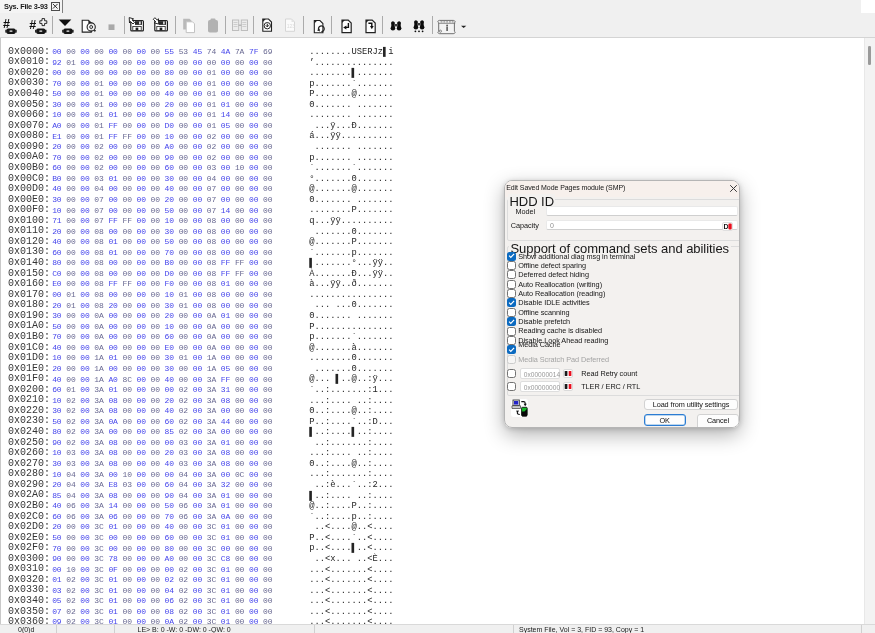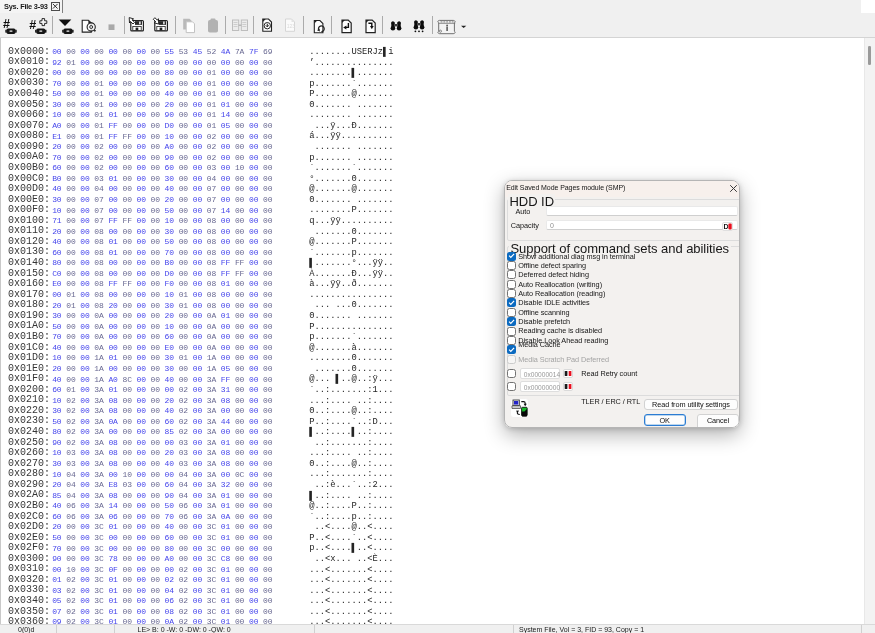--- a/index.html
+++ b/index.html
@@ -263,21 +263,21 @@
 0x02D0:
 0x02E0:
 0x02F0:
 0x0300:
 0x0310:
 0x0320:
 0x0330:
 0x0340:
 0x0350:
 0x0360:</pre>
-<pre id="hx">00 <i>00</i> 00 <i>00</i> 00 <i>00</i> 00 <i>00</i> 55 <i>53</i> 45 <i>52</i> 4A <i>7A</i> 7F <i>69</i>
+<pre id="hx">00 <i>00</i> 00 <i>00</i> 00 <i>00</i> 00 <i>00</i> 55 <i>53</i> 45 <i>74</i> 4A <i>7A</i> 7F <i>69</i>
 92 <i>01</i> 00 <i>00</i> 00 <i>00</i> 00 <i>00</i> 00 <i>00</i> 00 <i>00</i> 00 <i>00</i> 00 <i>00</i>
 00 <i>00</i> 00 <i>00</i> 00 <i>00</i> 00 <i>00</i> 80 <i>00</i> 00 <i>01</i> 00 <i>00</i> 00 <i>00</i>
 70 <i>00</i> 00 <i>01</i> 00 <i>00</i> 00 <i>00</i> 60 <i>00</i> 00 <i>01</i> 00 <i>00</i> 00 <i>00</i>
 50 <i>00</i> 00 <i>01</i> 00 <i>00</i> 00 <i>00</i> 40 <i>00</i> 00 <i>01</i> 00 <i>00</i> 00 <i>00</i>
 30 <i>00</i> 00 <i>01</i> 00 <i>00</i> 00 <i>00</i> 20 <i>00</i> 00 <i>01</i> 01 <i>00</i> 00 <i>00</i>
 10 <i>00</i> 00 <i>01</i> 01 <i>00</i> 00 <i>00</i> 90 <i>00</i> 00 <i>01</i> 14 <i>00</i> 00 <i>00</i>
 A0 <i>00</i> 00 <i>01</i> FF <i>00</i> 00 <i>00</i> D0 <i>00</i> 00 <i>01</i> 05 <i>00</i> 00 <i>00</i>
 E1 <i>00</i> 00 <i>01</i> FF <i>FF</i> 00 <i>00</i> 10 <i>00</i> 00 <i>02</i> 00 <i>00</i> 00 <i>00</i>
 20 <i>00</i> 00 <i>02</i> 00 <i>00</i> 00 <i>00</i> A0 <i>00</i> 00 <i>02</i> 00 <i>00</i> 00 <i>00</i>
 70 <i>00</i> 00 <i>02</i> 00 <i>00</i> 00 <i>00</i> 90 <i>00</i> 00 <i>02</i> 00 <i>00</i> 00 <i>00</i>
@@ -396,21 +396,21 @@
 <div id="dlgshadow"></div>
 <div id="dlg">
     <div id="dlgtitle">
       <span>Edit Saved Mode Pages module (SMP)</span>
     </div>
 <svg style="position:absolute;left:223.5px;top:3.5px" width="9" height="9" viewBox="0 0 9 9">
       <path d="M1.2 1.2 L7.8 7.8 M7.8 1.2 L1.2 7.8" stroke="#3a3a3a" stroke-width="1"></path>
     </svg>
 <div class="gb" style="left:2.2px;top:18.5px;width:231.5px;height:40px"></div>
 <div class="gbl" style="left:3px;top:13.3px">HDD ID</div>
-<div class="lbl" style="left:10.5px;top:26.9px">Auto</div>
+<div class="lbl" style="left:10.5px;top:26.9px">Model</div>
 <div class="inp" style="left:41px;top:25.4px;width:191.8px;height:10.2px"></div>
 <div class="lbl" style="left:5.8px;top:40.9px">Capacity</div>
 <div class="inp" style="left:41px;top:39.4px;width:191.8px;height:10.2px">
       <span style="position:absolute;left:3px;top:1.2px;font-size:7px;color:#8f8f8f">0</span>
     </div>
 <div style="position:absolute;left:217.4px;top:41.2px">
       <svg style="display:block" width="11" height="9" viewBox="0 0 11 9">
         <rect x="0.5" y="0.5" width="10" height="8" rx="1.5" fill="#fff" stroke="#d8d8d8" stroke-width="0.8"></rect>
         <text x="1.5" y="7" font-family="Liberation Sans" font-size="7" font-weight="bold" fill="#1a1a1a">D</text>
         <rect x="6.4" y="1.5" width="3.3" height="6" rx="0.9" fill="#e8101f"></rect>
@@ -474,32 +474,32 @@
 <div class="inp" style="left:15.3px;top:200.1px;width:40px;height:11px;border-color:#dedede">
       <span style="position:absolute;left:2.5px;top:2px;font-size:6.6px;color:#989898">0x00000000</span>
     </div>
 <div style="position:absolute;left:57.8px;top:201.1px">
       <svg style="display:block" width="10" height="9" viewBox="0 0 10 9">
         <rect x="0.5" y="0.5" width="9" height="8" rx="1.5" fill="#fff" stroke="#d2d2d2" stroke-width="0.8"></rect>
         <rect x="1.7" y="1.9" width="2.7" height="5.2" rx="0.7" fill="#1a1a1a"></rect>
         <rect x="5.7" y="1.9" width="2.7" height="5.2" rx="0.7" fill="#e8101f"></rect>
       </svg>
     </div>
-<div class="lbl" style="left:76.2px;top:216px">TLER / ERC / RTL</div>
+<div class="lbl" style="left:76.2px;top:201.0px">TLER / ERC / RTL</div>
 <div style="position:absolute;left:5px;top:217.5px">
       <svg style="display:block" width="19" height="20" viewBox="0 0 19 20">
 <rect x="0.5" y="0.5" width="18" height="19" rx="3" fill="#fff" stroke="#f0eeec" stroke-width="0.8"></rect>
 <rect x="3" y="2" width="6.3" height="5.6" fill="#fdfdfd" stroke="#2e2e2e" stroke-width="0.9"></rect>
 <rect x="4" y="3" width="4.3" height="3.6" fill="#2323c8"></rect>
 <path d="M2 7.8 h8.6 v2.6 h-8.6 z" fill="#ececec" stroke="#3a3a3a" stroke-width="0.8"></path>
 <path d="M2.6 9 h7.4" stroke="#b5b5b5" stroke-width="0.7"></path>
 <path d="M11.3 3.6 h2.3 q1.6 0 1.6 1.6 v0.9" fill="none" stroke="#111" stroke-width="1.1"></path>
 <path d="M13.6 5.8 l1.6 2.5 1.6-2.5 z" fill="#111"></path>
 <rect x="11.6" y="9.3" width="5.6" height="8.6" rx="0.9" fill="#15b828" stroke="#111" stroke-width="0.9"></rect>
 <path d="M11.8 13.5 l2.6-0 2.6-2.6 v6.6 a0.9 0.9 0 0 1 -0.9 0.9 h-3.4 a0.9 0.9 0 0 1 -0.9 -0.9 z" fill="#070707"></path>
 <path d="M7.4 13.9 q-0.6 2.6 2.4 2.6" fill="none" stroke="#111" stroke-width="1.1"></path>
 <path d="M8.9 12.4 l-3 0.4 1.9 2.3 z" fill="#111"></path>
 </svg>
     </div>
-<div class="btn" style="left:139px;top:218.2px;width:94px;height:11.6px;line-height:10.6px">Read from utility settings</div>
+<div class="btn" style="left:139px;top:218.2px;width:94px;height:11.6px;line-height:10.6px">Load from utility settings</div>
 <div class="btn" style="left:138.7px;top:233.6px;width:42px;height:12px;line-height:11px;border-color:#2b7cd3;box-shadow:inset 0 0 0 0.5px #7ab0e0">OK</div>
 <div class="btn" style="left:192px;top:233.6px;width:42px;height:27px;line-height:11px">Cancel</div>
   </div>
 
 </body></html>

